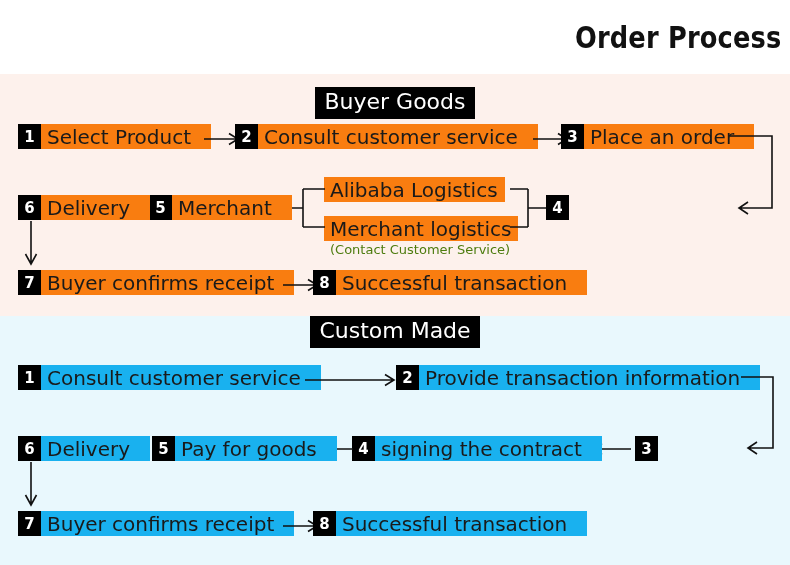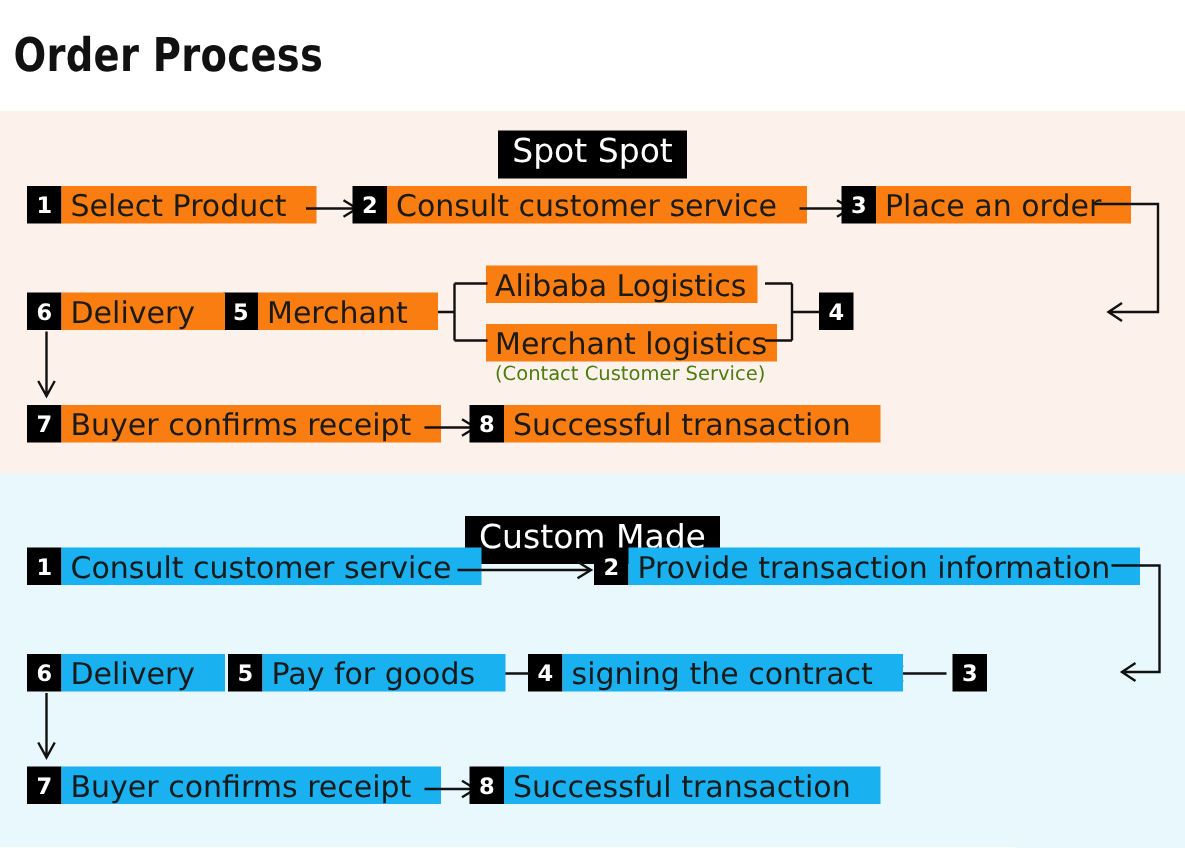--- a/index.html
+++ b/index.html
@@ -21,21 +21,21 @@
     background: #ffffff;
   }
 
   
   .title-bar {
     position: absolute;
     left: 0; top: 0;
     width: 790px; height: 74px;
     display: flex;
     align-items: center;
-    justify-content: flex-start;
+    justify-content: flex-end;
     background: #ffffff;
   }
   .title-text {
     font-size: 31px;
     font-weight: bold;
     color: #111111;
     letter-spacing: 0.2px;
     font-family: "DejaVu Sans Condensed", "Liberation Sans Narrow", "Liberation Sans", sans-serif;
     transform: scaleX(0.92);
   }
@@ -142,21 +142,21 @@
 
 <div class="page">
 
   <div class="title-bar">
     <div class="title-text">Order Process</div>
   </div>
 
   <div class="section section-spot">
 
     <div class="band-title-wrap" style="top:13px;">
-      <div class="band-title">Spot Spot</div>
+      <div class="band-title">Buyer Goods</div>
     </div>
 
     <div class="chip orange" style="left:18px; top:50px;">
       <div class="num">1</div>
       <div class="label">Select Product</div>
     </div>
 
     <svg class="arrow-svg" style="left:204px; top:58px;" width="40" height="14" viewBox="0 0 40 14">
       <path class="ln" d="M0,7 L33,7 M25,1.5 L34,7 L25,12.5"></path>
     </svg>
@@ -223,21 +223,21 @@
     </svg>
 
     <div class="chip orange" style="left:313px; top:196px;">
       <div class="num">8</div>
       <div class="label">Successful transaction</div>
     </div>
   </div>
 
   <div class="section section-custom">
 
-    <div class="band-title-wrap" style="top:28px;">
+    <div class="band-title-wrap" style="top:0;">
       <div class="band-title">Custom Made</div>
     </div>
 
     <div class="chip cyan" style="left:18px; top:49px;">
       <div class="num">1</div>
       <div class="label">Consult customer service</div>
     </div>
 
     <svg class="arrow-svg" style="left:305px; top:57px;" width="100" height="14" viewBox="0 0 100 14">
       <path class="ln" d="M0,7 L88,7 M80,1.5 L89,7 L80,12.5"></path>

